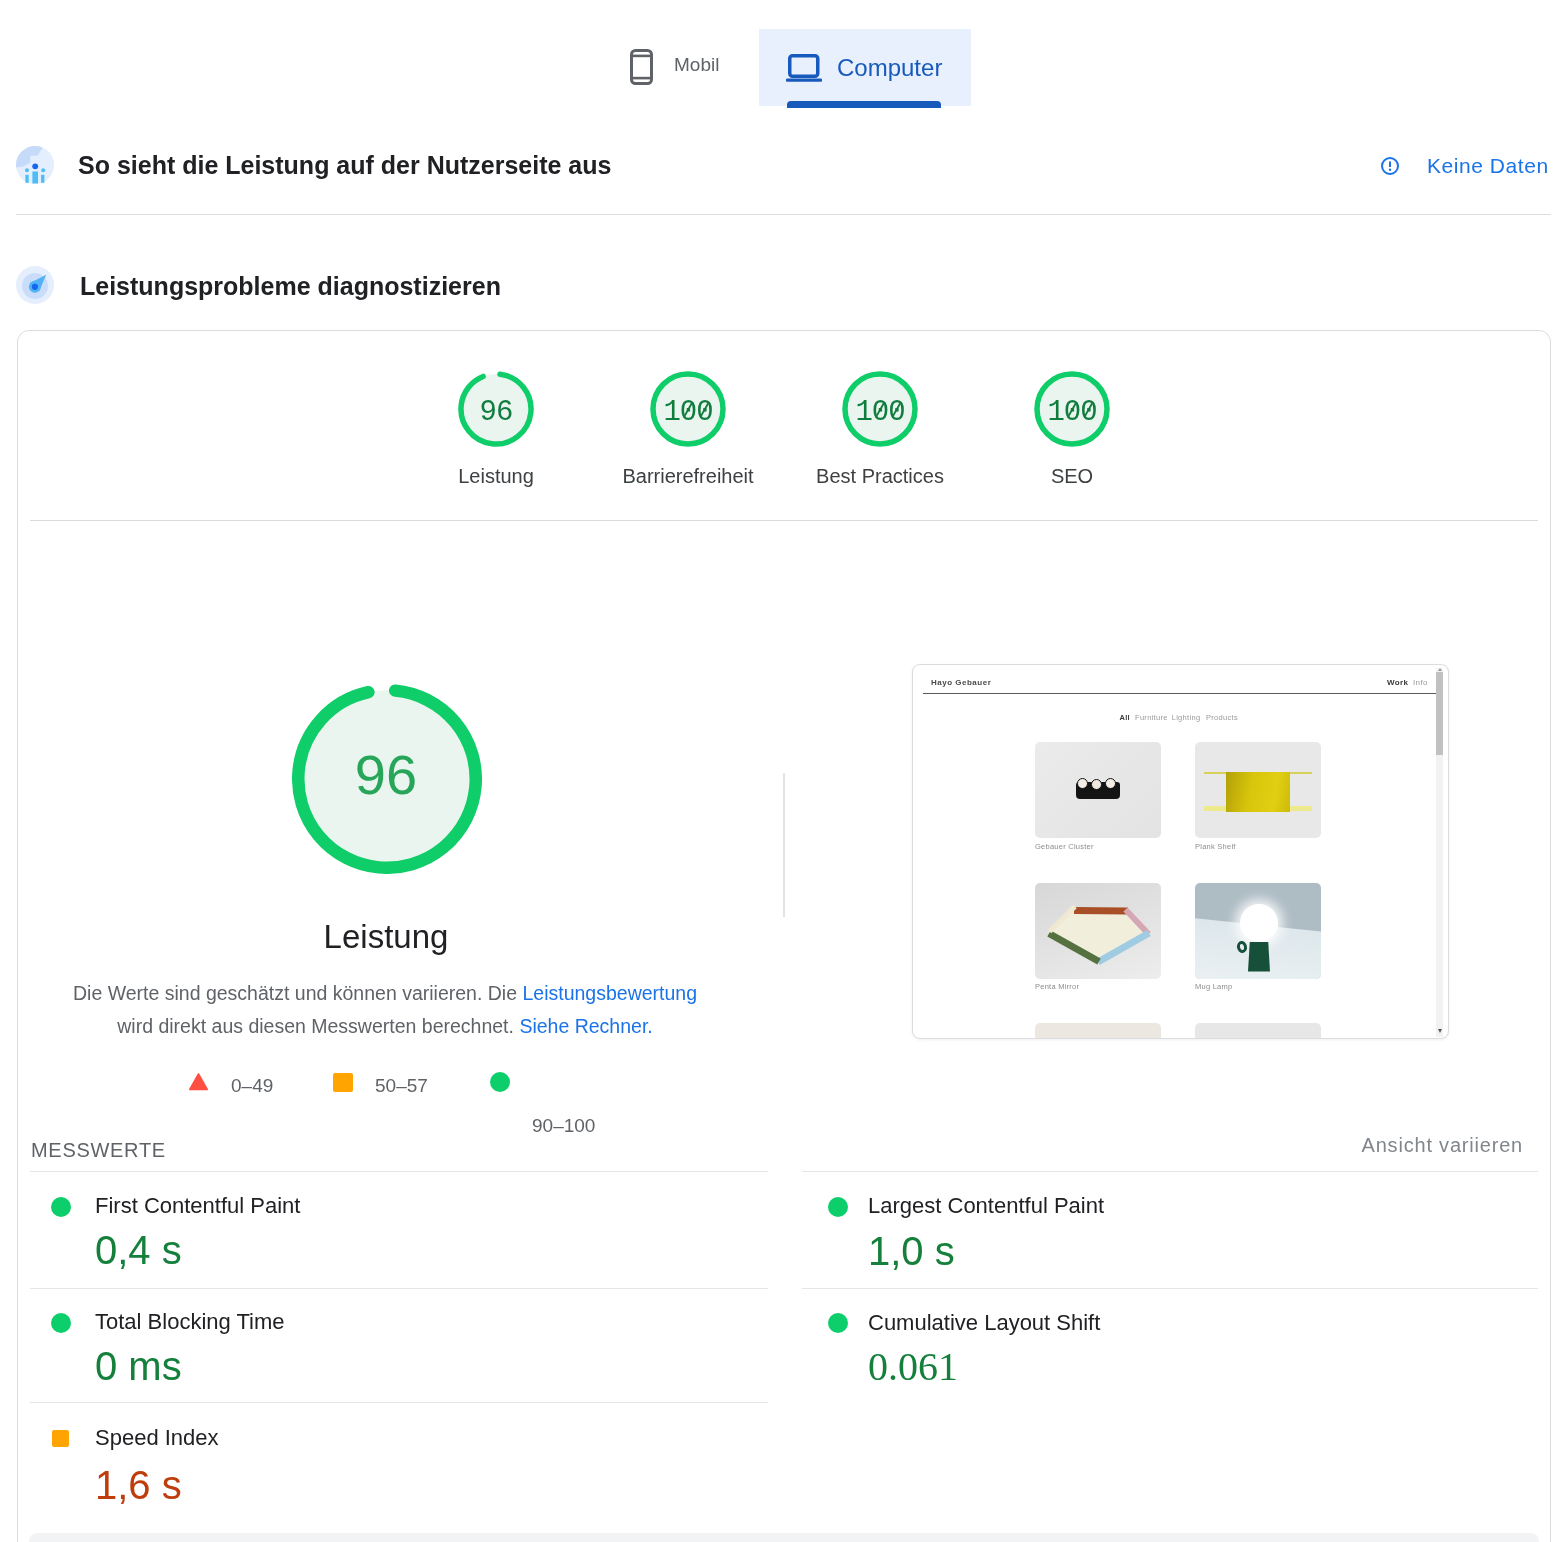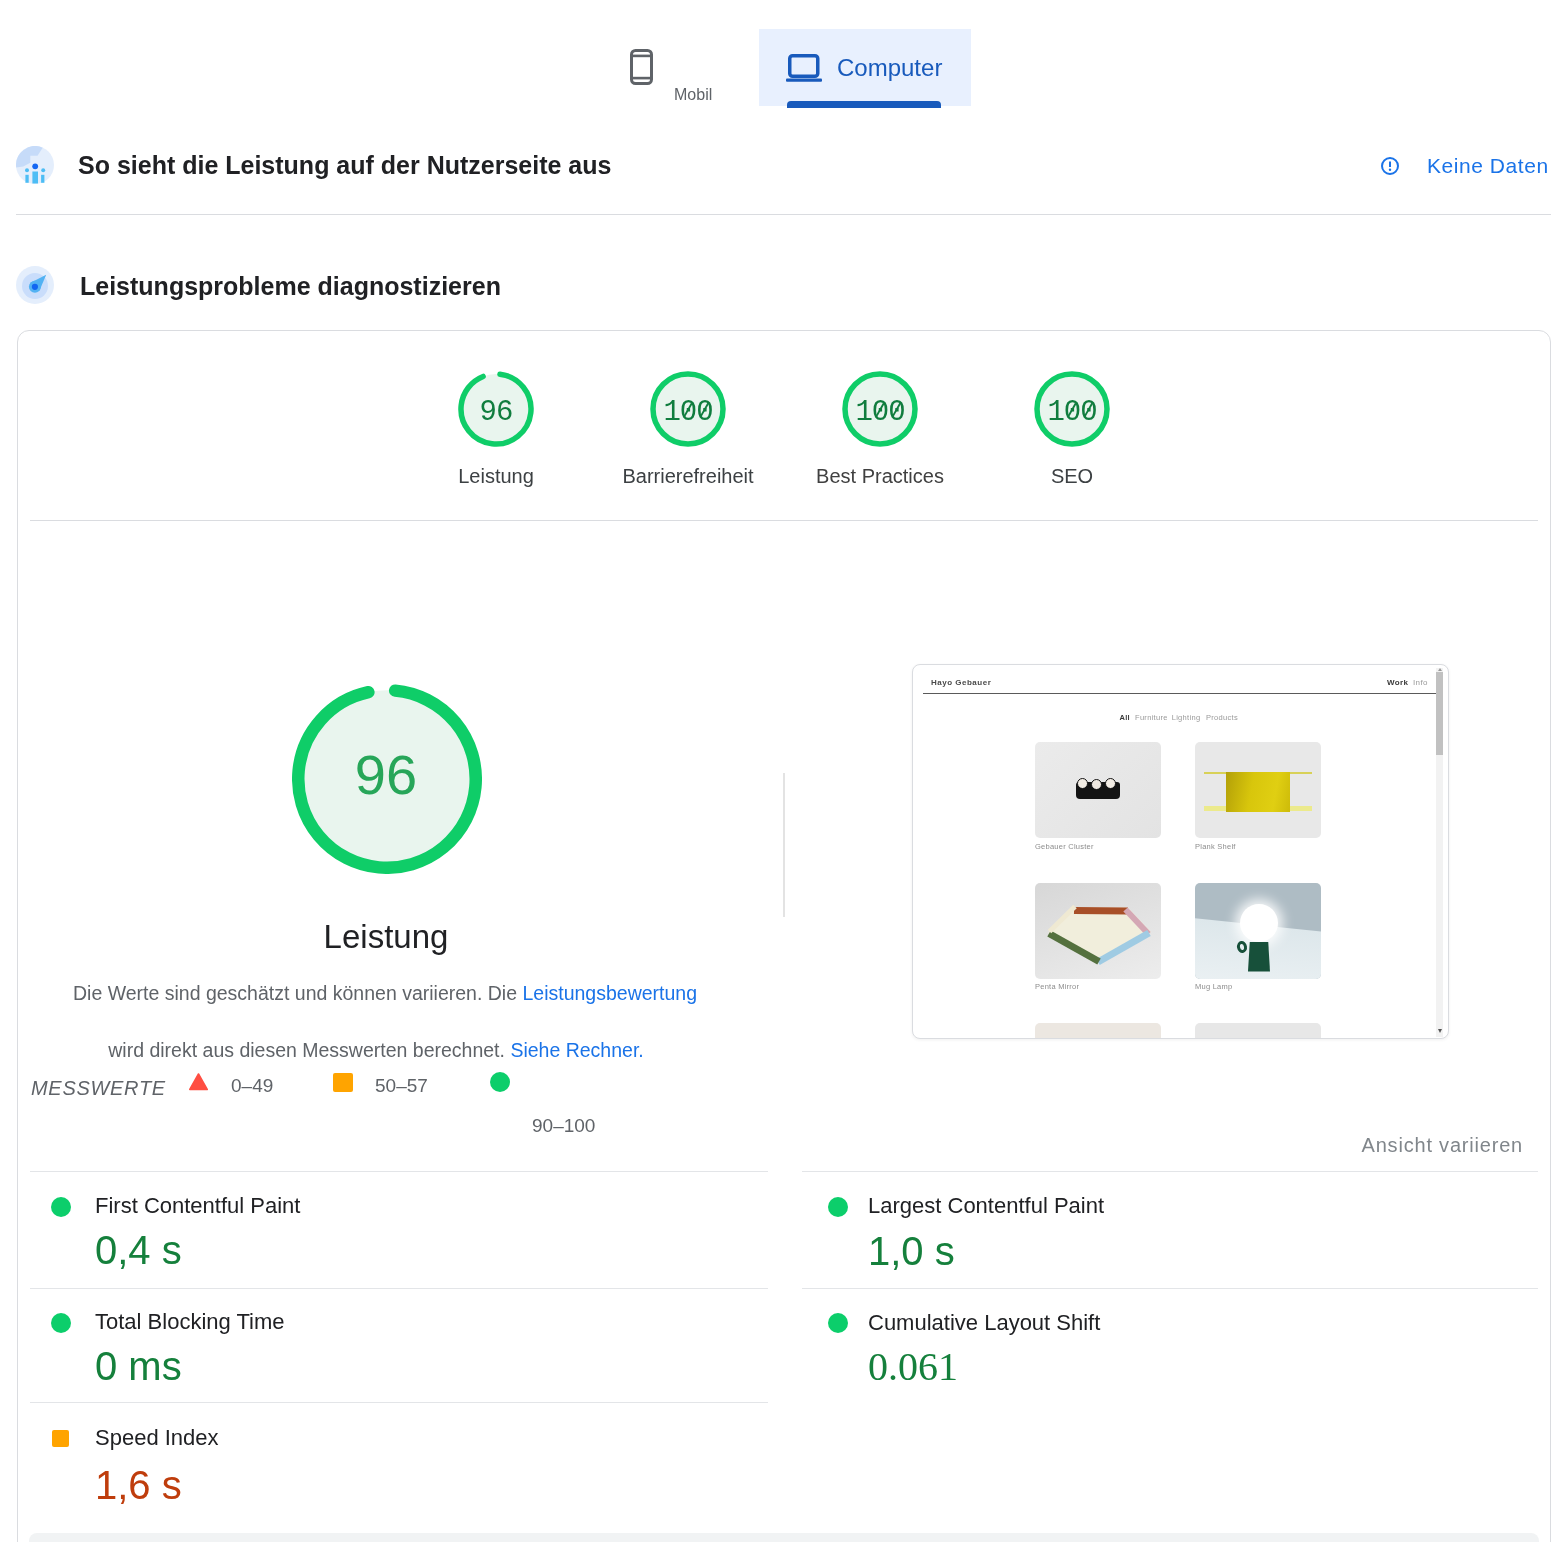--- a/index.html
+++ b/index.html
@@ -12,21 +12,21 @@
 </head>
 <body>
 
 <div class="abs" style="left:759px; top:29px; width:212px; height:77px; background:#e8f0fe;"></div>
 <div class="abs" style="left:787px; top:101px; width:154px; height:7px; background:#185abc; border-radius:4px 4px 0 0;"></div>
 <svg class="abs" style="left:630px; top:49px;" width="23" height="36" viewBox="0 0 23 36">
   <rect x="1.5" y="1.5" width="20" height="33" rx="4" fill="none" stroke="#5f6368" stroke-width="3"></rect>
   <line x1="2.5" y1="6.9" x2="20.5" y2="6.9" stroke="#5f6368" stroke-width="2.6"></line>
   <line x1="2.5" y1="29.1" x2="20.5" y2="29.1" stroke="#5f6368" stroke-width="2.6"></line>
 </svg>
-<div class="txt" style="left:674px; top:54.8px; font-size:16px; font-weight:500; color:#5f6368;margin-top:32px;">Mobil</div>
+<div class="txt" style="left:674px; top:54.8px; font-size:19px; font-weight:500; color:#5f6368;">Mobil</div>
 <svg class="abs" style="left:786px; top:53.5px;" width="36" height="29" viewBox="0 0 36 29">
   <rect x="3.75" y="1.75" width="28" height="20.5" rx="2.8" fill="none" stroke="#185abc" stroke-width="3.5"></rect>
   <rect x="0" y="24.5" width="36" height="3.2" rx="1" fill="#185abc"></rect>
 </svg>
 <div class="txt" style="left:837px; top:56px; font-size:24px; font-weight:500; color:#185abc;">Computer</div>
 
 <svg class="abs" style="left:16px; top:146px;" width="38" height="38" viewBox="0 0 38 38">
   <circle cx="19" cy="19" r="19" fill="#e4eefc"></circle>
   <path d="M0.2 21.6 A19 19 0 0 1 26.7 1.7 L21.5 9.8 L14.3 9.8 L14.3 16.8 L7.2 20.4 Z" fill="#c6dbf9"></path>
   <rect x="16.4" y="25.5" width="5.6" height="12" fill="#4dbdf5"></rect>
@@ -93,21 +93,21 @@
 
 <div class="hr" style="left:30px; top:520px; width:1508px;"></div>
 
 <svg class="abs" style="left:292px; top:684px;" width="190" height="190" viewBox="0 0 190 190">
   <circle cx="95" cy="95" r="88.75" fill="#e9f5ee"></circle>
   <circle cx="95" cy="95" r="88.75" fill="none" stroke="#0fcd68" stroke-width="12.5" stroke-linecap="round" stroke-dasharray="529.7 557.6" transform="rotate(-84.7 95 95)"></circle>
 </svg>
 <div class="txt ctr" style="left:386px; top:746.7px; font-size:56px; color:#27a659;">96</div>
 <div class="txt ctr" style="left:386px; top:919.9px; font-size:33px; color:#202124;">Leistung</div>
 <div class="txt ctr" style="left:385px; top:983.8px; font-size:19.5px; color:#5f6368;">Die Werte sind geschätzt und können variieren. Die <span style="color:#1a73e8;">Leistungsbewertung</span></div>
-<div class="txt ctr" style="left:376px; top:1016.9px; font-size:19.5px; color:#5f6368;margin-top:24px;">wird direkt aus diesen Messwerten berechnet. <span style="color:#1a73e8;">Siehe Rechner.</span></div>
+<div class="txt ctr" style="left:385px; top:1016.9px; font-size:19.5px; color:#5f6368;">wird direkt aus diesen Messwerten berechnet. <span style="color:#1a73e8;">Siehe Rechner.</span></div>
 
 <svg class="abs" style="left:189px; top:1073px;" width="19" height="18" viewBox="0 0 19 18">
   <path d="M9.5 1 L18.2 16.5 L0.8 16.5 Z" fill="#ff4e42" stroke="#ff4e42" stroke-width="1.6" stroke-linejoin="round"></path>
 </svg>
 <div class="txt" style="left:231px; top:1075.6px; font-size:19px; color:#5f6368;">0–49</div>
 <div class="abs" style="left:333px; top:1073px; width:20px; height:19px; background:#ffa400; border-radius:2px;"></div>
 <div class="txt" style="left:375px; top:1075.6px; font-size:19px; color:#5f6368;">50–57</div>
 <div class="abs" style="left:490px; top:1072px; width:20px; height:20px; background:#0cce6b; border-radius:50%;"></div>
 <div class="txt" style="left:532px; top:1116px; font-size:19px; color:#5f6368;">90–100</div>
 
@@ -162,21 +162,21 @@
 
   <div class="abs" style="left:122px; top:358px; width:126px; height:30px; border-radius:5px; background:#ece7e1;"></div>
   <div class="abs" style="left:282px; top:358px; width:126px; height:30px; border-radius:5px; background:#e7e7e7;"></div>
 
   <div class="abs" style="left:523px; top:3px; width:7px; height:369px; background:#f2f2f2;"></div>
   <div class="abs" style="left:523px; top:7px; width:7px; height:83px; background:#c1c1c1;"></div>
   <div class="abs" style="left:524.5px; top:3px; width:0; height:0; border-left:2px solid transparent; border-right:2px solid transparent; border-bottom:3.5px solid #9a9a9a;"></div>
   <div class="abs" style="left:524.5px; top:364px; width:0; height:0; border-left:2.5px solid transparent; border-right:2.5px solid transparent; border-top:4px solid #555;"></div>
 </div>
 
-<div class="txt" style="left:31px; top:1078px; font-size:20px; letter-spacing:0.7px; color:#5f6368;font-style:italic;">MESSWERTE</div>
+<div class="txt" style="left:31px; top:1140px; font-size:20px; letter-spacing:0.7px; color:#5f6368;">MESSWERTE</div>
 <div class="txt" style="right:45px; top:1134.7px; font-size:20px; letter-spacing:0.8px; color:#80868b;">Ansicht variieren</div>
 <div class="hr" style="left:30px; top:1171px; width:738px; background:#e3e5e8;"></div>
 <div class="hr" style="left:802px; top:1171px; width:736px; background:#e3e5e8;"></div>
 
 <div class="abs" style="left:51px; top:1197px; width:20px; height:20px; background:#0cce6b; border-radius:50%;"></div>
 <div class="txt" style="left:95px; top:1195px; font-size:22px; color:#202124;">First Contentful Paint</div>
 <div class="txt" style="left:95px; top:1230.2px; font-size:40px; color:#15803c;">0,4 s</div>
 <div class="hr" style="left:30px; top:1288px; width:738px; background:#e3e5e8;"></div>
 
 <div class="abs" style="left:51px; top:1313px; width:20px; height:20px; background:#0cce6b; border-radius:50%;"></div>

